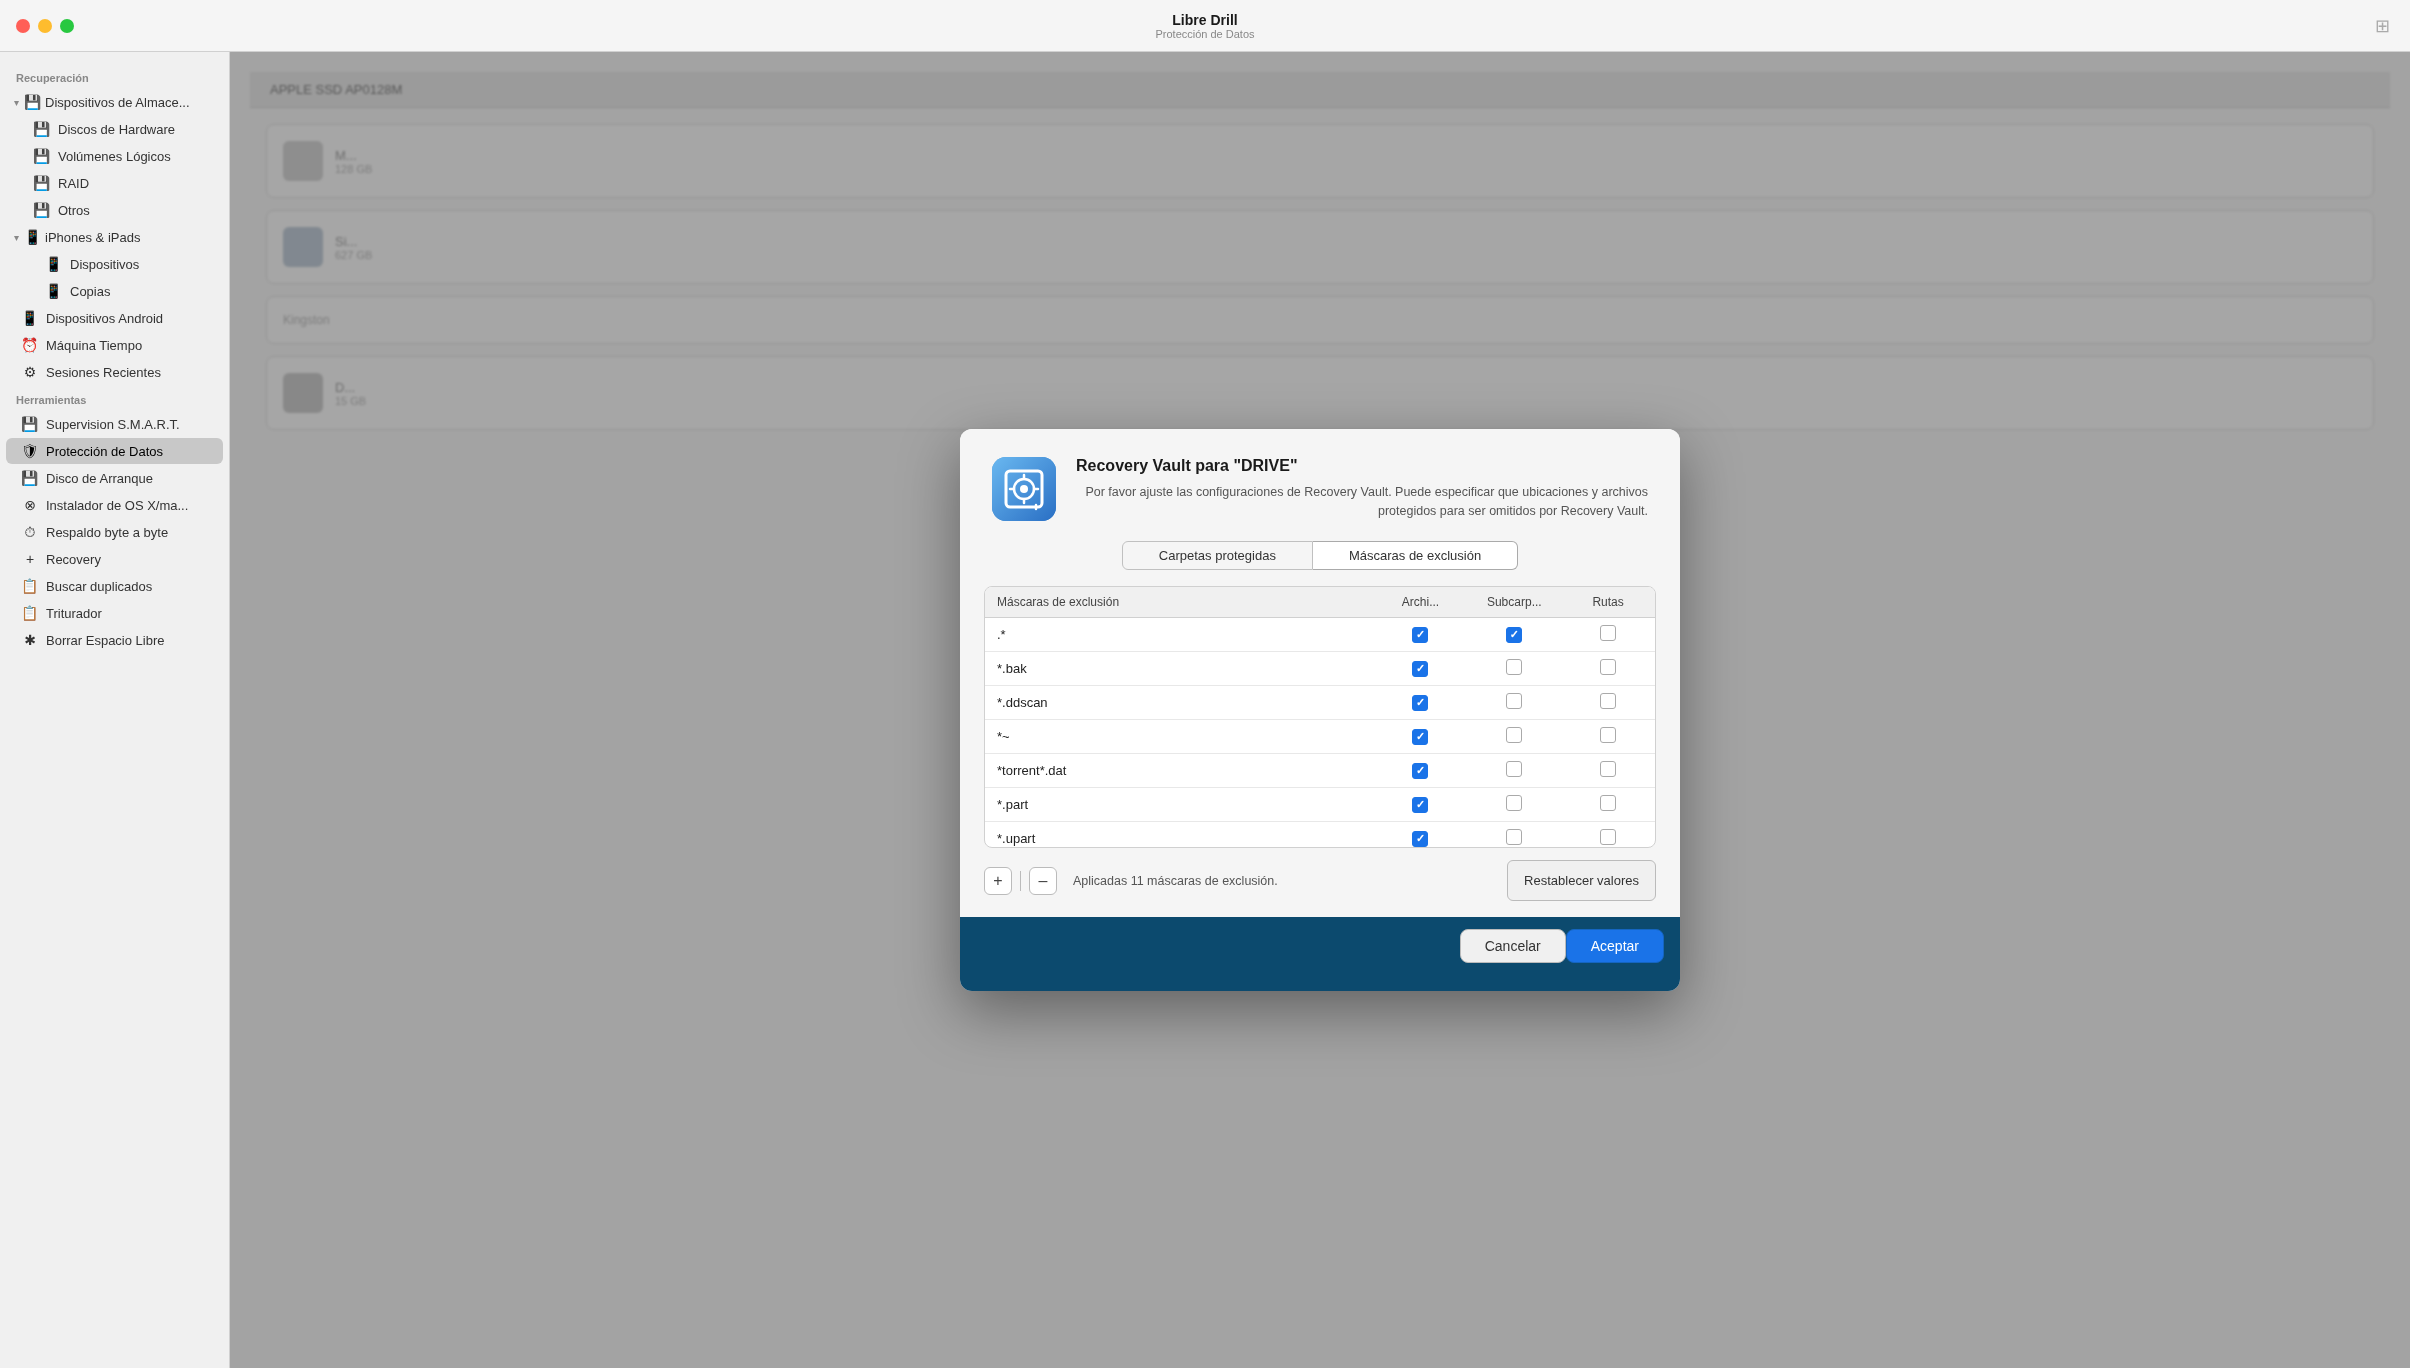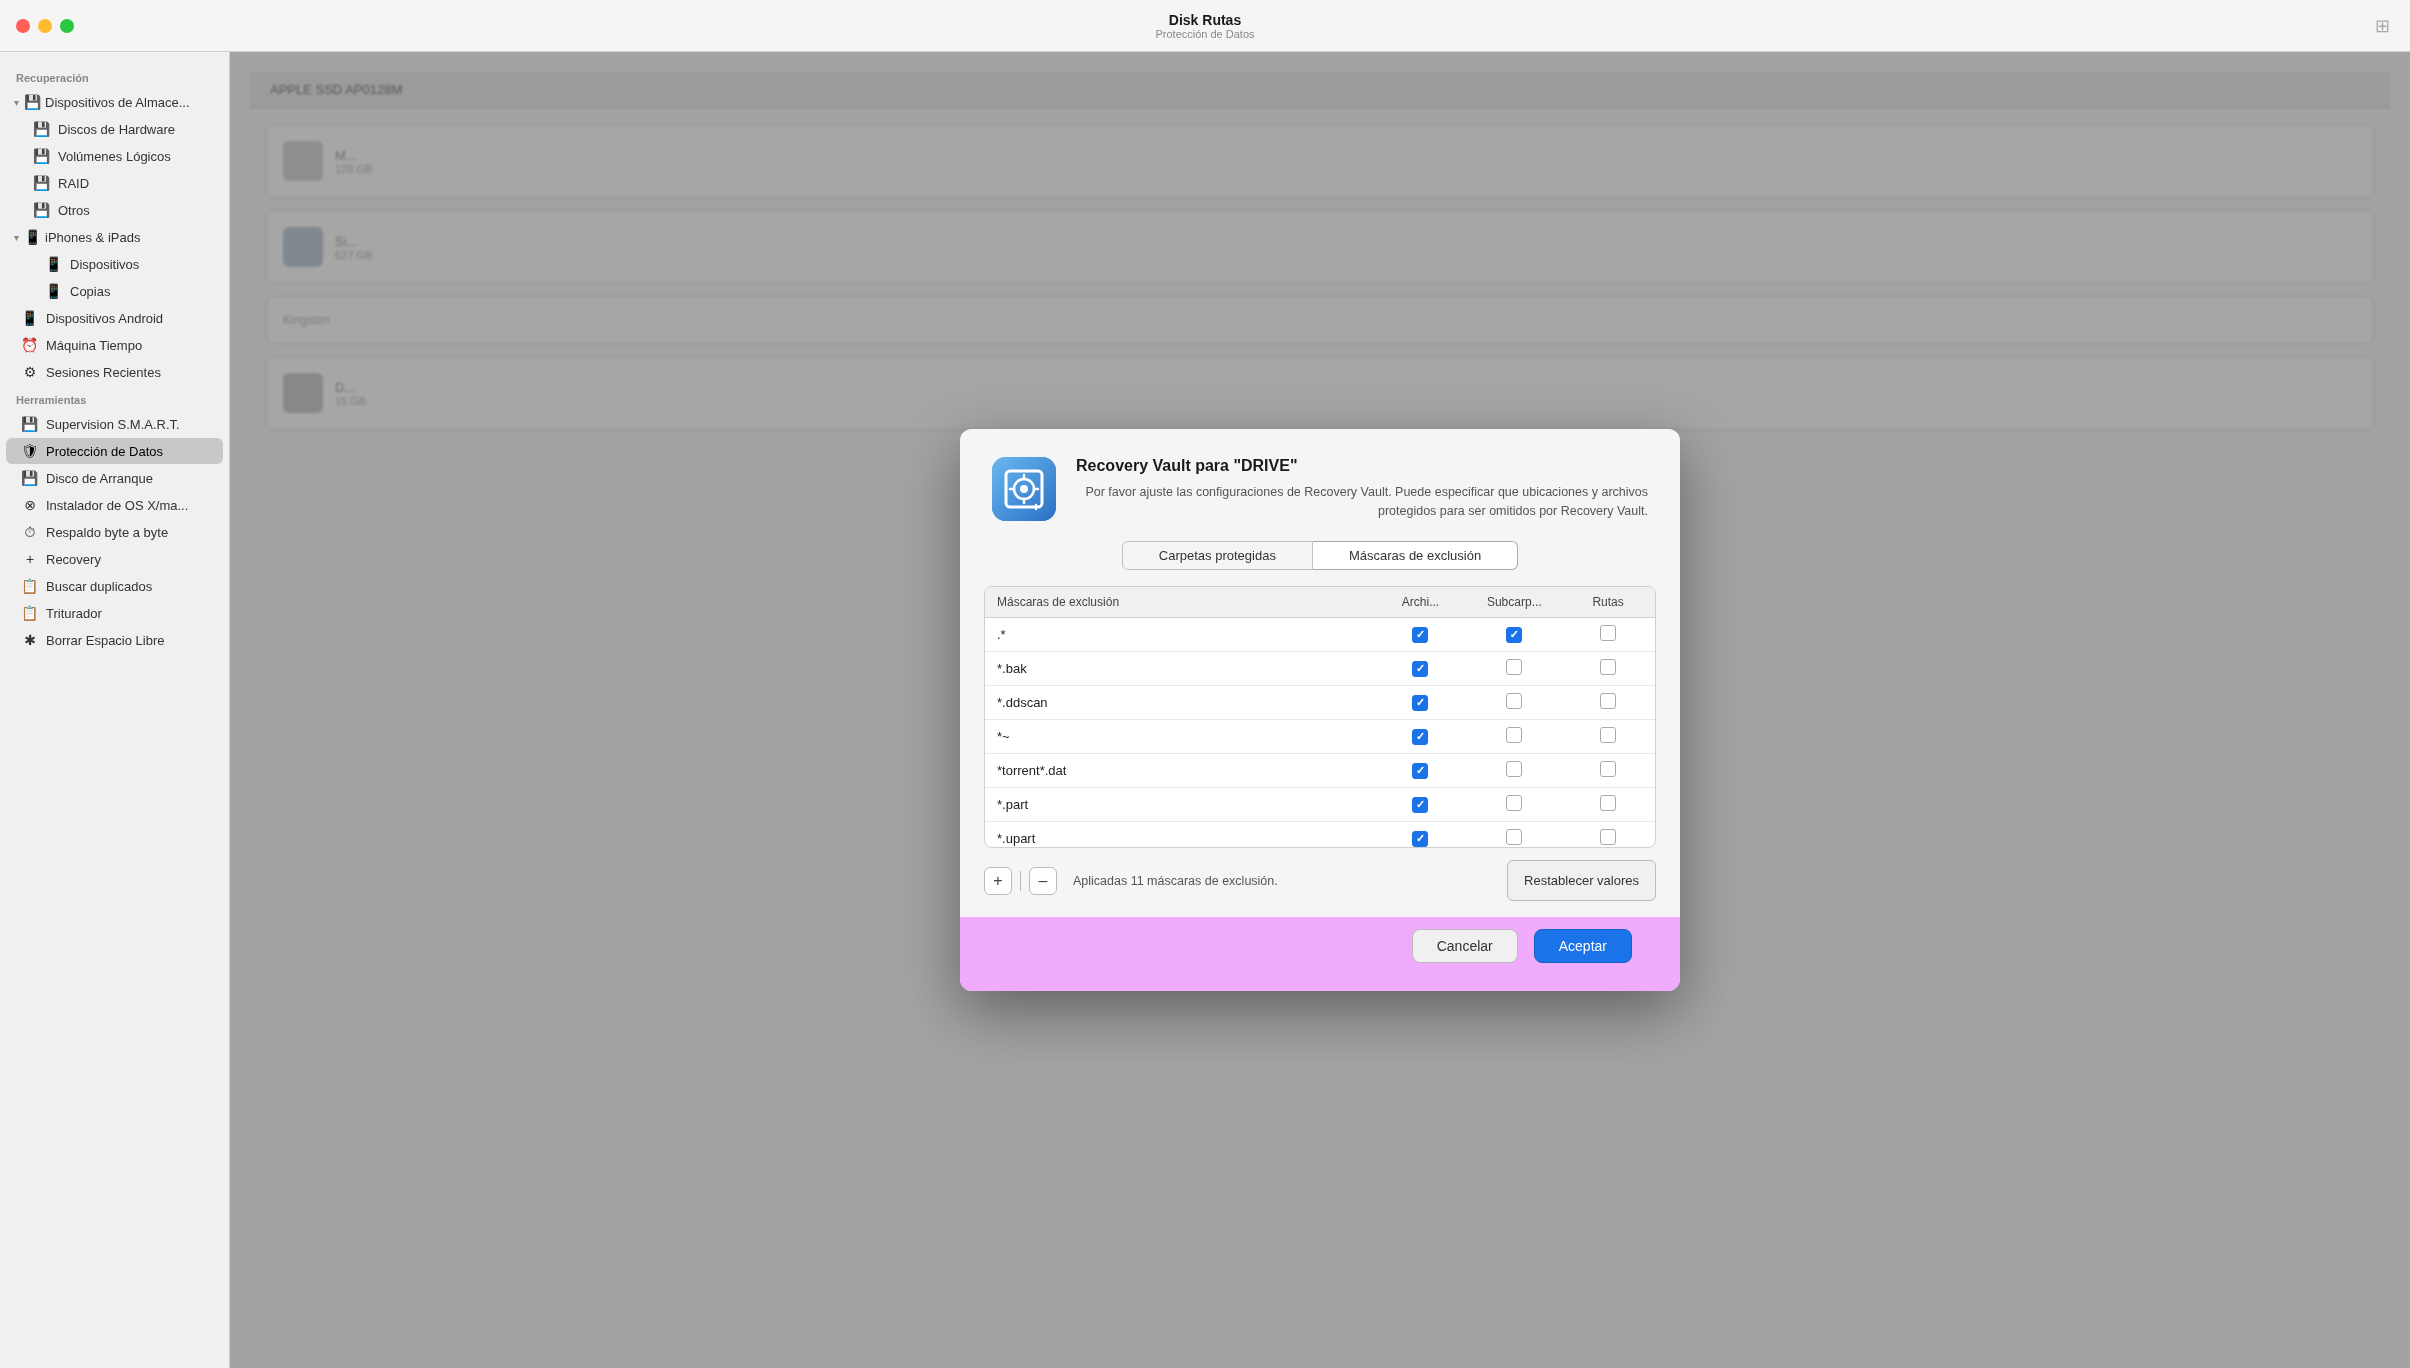--- a/index.html
+++ b/index.html
@@ -331,25 +331,25 @@
       background: #f0f0f0;
       border: 1px solid #bbb;
       border-radius: 6px;
       font-size: 13px;
       cursor: pointer;
       color: #333;
     }
 
     
     .dialog-actions {
-      padding: 12px 48px 28px;
+      padding: 12px 16px 28px;
       display: flex;
       justify-content: flex-end;
-      gap: 16px;
-      background: #f0abfc;
+      gap: 0;
+      background: #0c4a6e;
     }
     .btn-cancel, .btn-accept {
       padding: 8px 24px;
       border-radius: 8px;
       font-size: 14px;
       cursor: pointer;
       font-weight: 500;
     }
     .btn-cancel {
       background: #f0f0f0;
@@ -386,21 +386,21 @@
 </head>
 <body>
 
 <div class="titlebar">
   <div class="traffic-lights">
     <div class="tl tl-close"></div>
     <div class="tl tl-min"></div>
     <div class="tl tl-max"></div>
   </div>
   <div class="titlebar-center">
-    <div class="titlebar-title">Disk Rutas</div>
+    <div class="titlebar-title">Libre Drill</div>
     <div class="titlebar-subtitle">Protección de Datos</div>
   </div>
   <div class="titlebar-icon">⊞</div>
 </div>
 
 <div class="app-layout">
 
   <div class="sidebar">
 
     <div class="sidebar-section-title">Recuperación</div>

